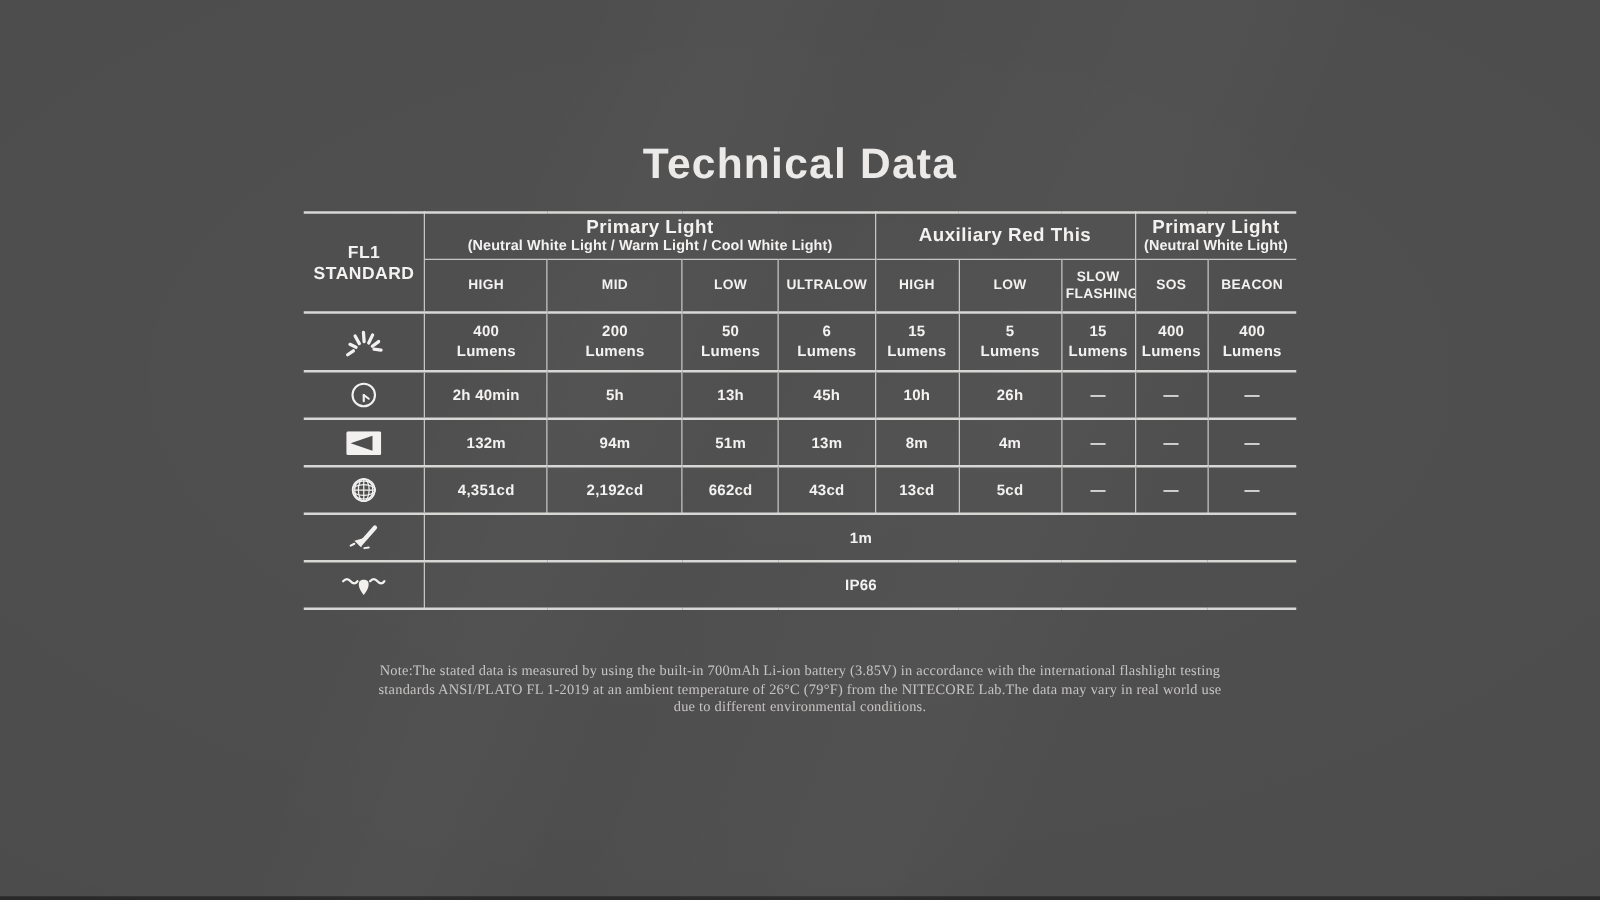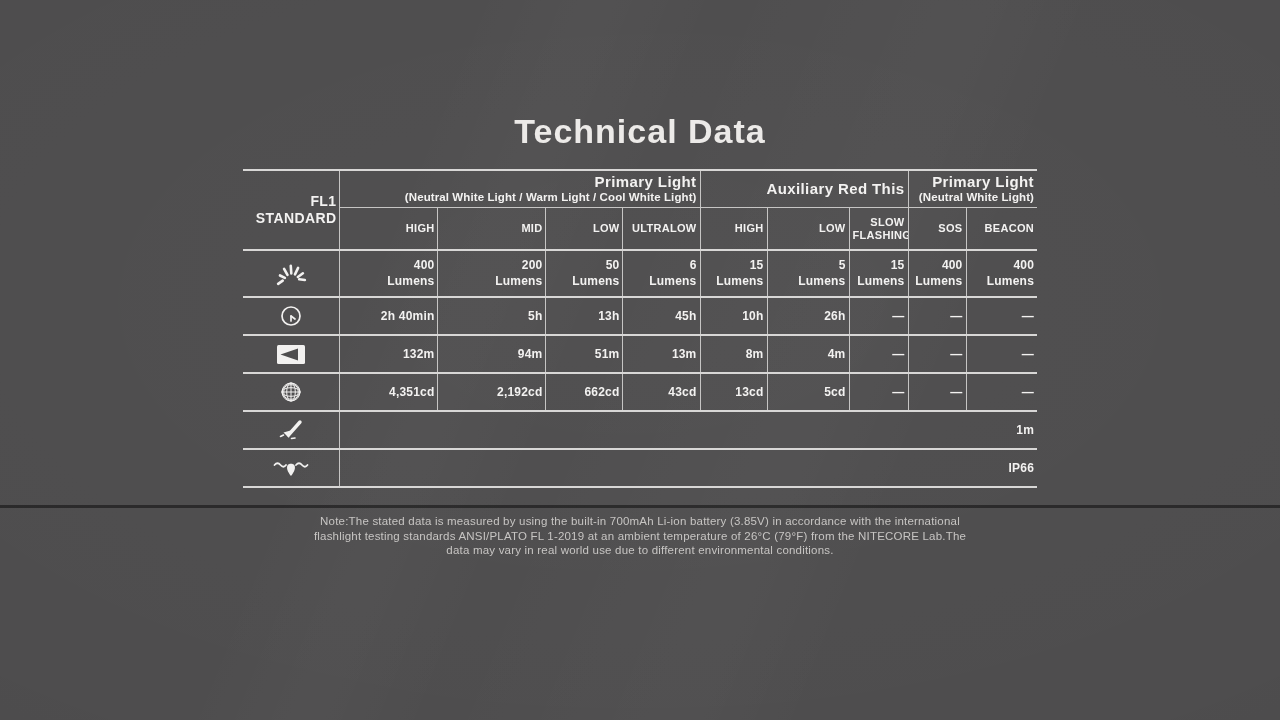--- a/index.html
+++ b/index.html
@@ -6,21 +6,21 @@
   html, body { width: 1280px; height: 720px; }
   body {
     font-family: "Liberation Sans", sans-serif;
     background:
       radial-gradient(130% 120% at 50% 42%, rgba(255,255,255,0.018) 0%, rgba(0,0,0,0.0) 55%, rgba(0,0,0,0.10) 100%),
       linear-gradient(112deg, rgba(255,255,255,0) 30%, rgba(255,255,255,0.02) 38%, rgba(255,255,255,0) 46%, rgba(255,255,255,0.018) 62%, rgba(255,255,255,0) 70%),
       #4e4d4e;
     overflow: hidden;
     position: relative;
   }
-  .stage { width: 1280px; height: 508px; position: relative; }
+  .stage { width: 1280px; height: 720px; position: relative; }
   .stage::after {
     content: ""; position: absolute; left: 0; right: 0; bottom: 0; height: 3px;
     background: rgba(0,0,0,0.45); pointer-events: none;
   }
 
   .page-title {
     padding-top: 112px;
     text-align: center;
     font-size: 34px;
     font-weight: bold;
@@ -31,21 +31,21 @@
   table.tech {
     width: 794px;
     margin: 18px auto 0 auto;
     border-collapse: collapse;
     table-layout: fixed;
     border-top: 2px solid #d8d7d6;
     border-bottom: 2px solid #d8d7d6;
     color: #f3f2f1;
   }
   table.tech th, table.tech td {
-    text-align: right;
+    text-align: center;
     vertical-align: middle;
     border-left: 1px solid #c6c5c4;
     padding: 2px 3px;
     font-weight: bold;
     overflow: hidden;
   }
   table.tech .no-left { border-left: none; margin-left: 32px; }
 
   tr.group-row { height: 37px; }
   tr.mode-row  { height: 43px; }
@@ -59,21 +59,21 @@
 
   th.group .g-title { display: block; font-size: 15px; letter-spacing: 0.4px; line-height: 1.2; }
   th.group .g-sub   { display: block; font-size: 11.5px; font-weight: 700; letter-spacing: 0.1px; line-height: 1.2; }
 
   td.val .num  { display: block; line-height: 1.3; }
   td.val .unit { display: block; line-height: 1.3; }
 
   td.icon-cell { padding: 0; }
   td.icon-cell svg { display: block; margin: 0 auto; }
 
-  .notes { margin-top: 26px; color: #c7c5c3; font-size: 11.5px; line-height: 1.27; letter-spacing: 0.2px; }
+  .notes { margin-top: 42px; color: #c7c5c3; font-size: 11.5px; line-height: 1.27; letter-spacing: 0.2px; font-family: Liberation Serif, serif; }
   .notes p { margin: 0 auto; text-align: center; }
   .notes .note-1 { width: 676px; }
   .notes .note-2 { width: 608px; margin-top: 15px; }
 
   .ico { fill: #f2f1f0; stroke: none; }
   .ico-stroke { fill: none; stroke: #f2f1f0; }
 </style>
 </head>
 <body>
 

